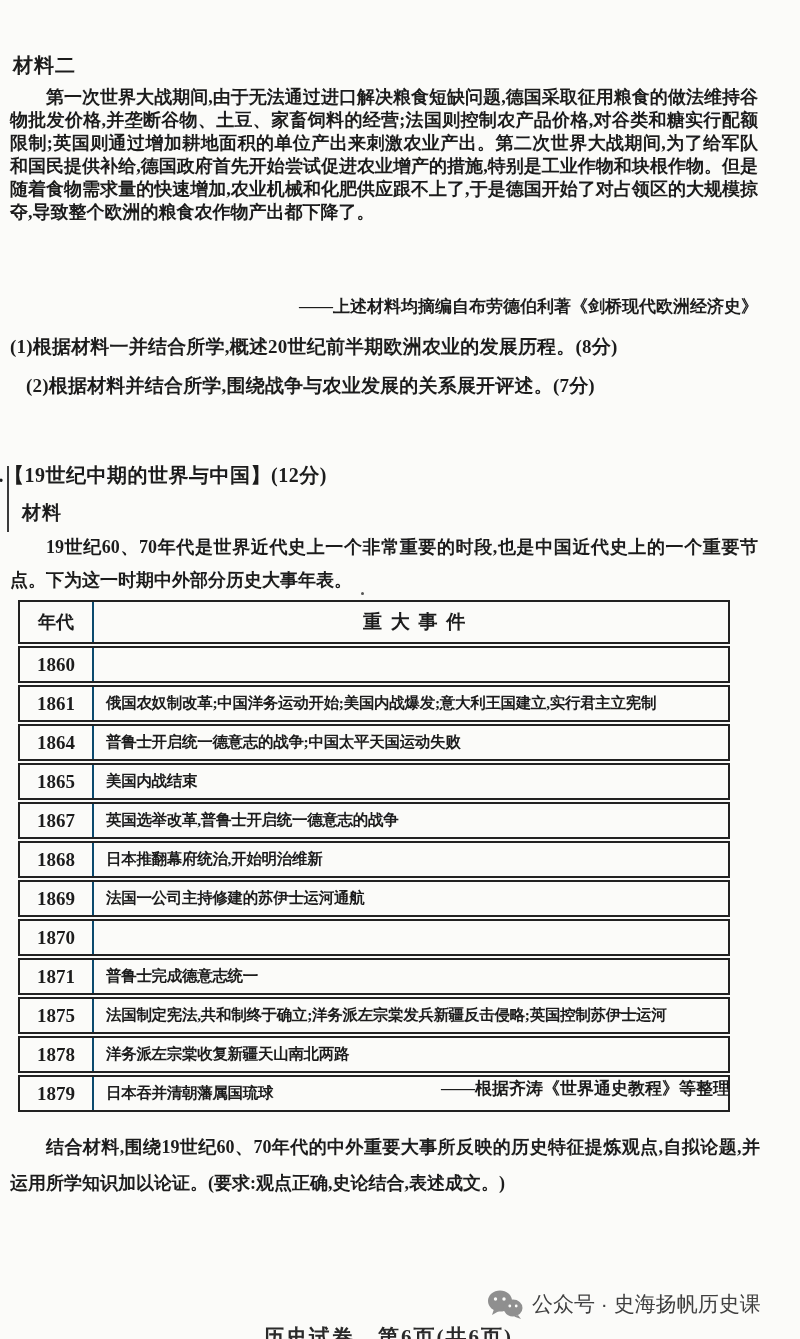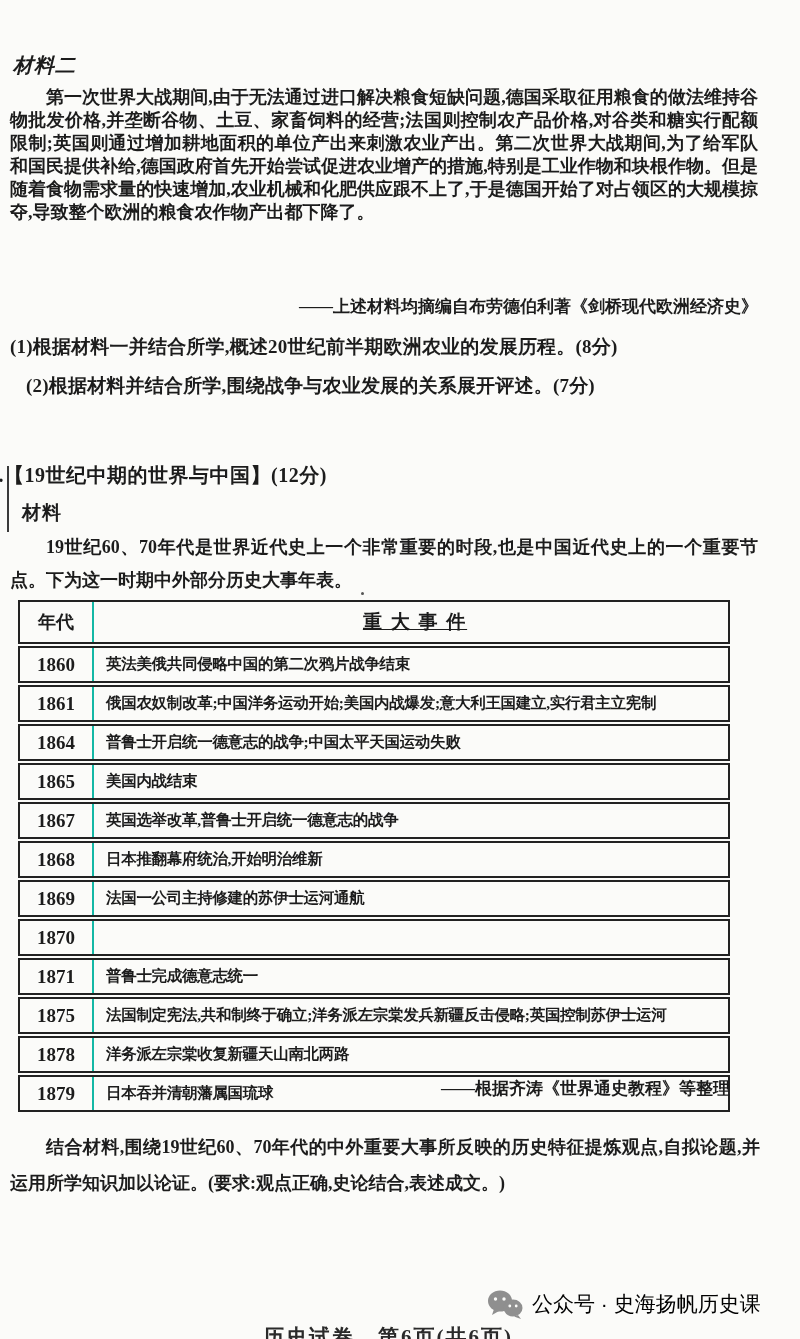--- a/index.html
+++ b/index.html
@@ -27,60 +27,60 @@
   }
   
   .evtable{width:712px;}
   .trow{
     display:flex;align-items:stretch;
     border:2px solid #222;margin-bottom:2px;
     background:#fbfbf9;
   }
   .tyear{
     width:72px;flex:0 0 72px;
-    border-right:2px solid #14b8a6;
+    border-right:2px solid #0c4a6e;
     display:flex;align-items:center;justify-content:center;
     font-size:19px;font-weight:600;
   }
   .tevent{
     flex:1;display:flex;align-items:center;
     padding-left:12px;
     font-size:15.5px;letter-spacing:-0.3px;
     font-weight:600;white-space:nowrap;
   }
   .thead-row .tyear{font-size:18px;font-weight:700;}
   .thead-row .tevent{
     justify-content:center;padding-left:8px;
-    font-size:19px;font-weight:700;letter-spacing:2px;white-space:nowrap;text-decoration:underline;
+    font-size:19px;font-weight:700;letter-spacing:2px;white-space:nowrap;
   }
   .thead-row{height:40px;}
   .drow{height:33px;}
   .task-par{
     width:750px;font-size:18px;line-height:36px;
     text-align:justify;text-indent:2em;font-weight:600;
   }
   .watermark{
     display:flex;align-items:center;gap:9px;
-    color:#000000;font-size:21px;font-weight:400;
+    color:#404040;font-size:21px;font-weight:400;
     font-family:"Liberation Sans","DejaVu Sans",sans-serif;
     white-space:nowrap;
   }
   .page-footer{
     font-size:21px;font-weight:700;letter-spacing:2px;
     line-height:28px;white-space:nowrap;color:#2a2a2a;
   }
   .artifact-line{width:2px;background:#3a3a3a;}
   .speck{width:3px;height:3px;border-radius:50%;background:#555;}
 </style>
 </head>
 <body>
 
 <div class="page">
 
-  <div class="abs h-label" style="left:13px;top:52px;font-style:italic;">材料二</div>
+  <div class="abs h-label" style="left:13px;top:52px;">材料二</div>
 
   <div class="abs body-par" style="left:10px;top:86px;">第一次世界大战期间,由于无法通过进口解决粮食短缺问题,德国采取征用粮食的做法维持谷物批发价格,并垄断谷物、土豆、家畜饲料的经营;法国则控制农产品价格,对谷类和糖实行配额限制;英国则通过增加耕地面积的单位产出来刺激农业产出。第二次世界大战期间,为了给军队和国民提供补给,德国政府首先开始尝试促进农业增产的措施,特别是工业作物和块根作物。但是随着食物需求量的快速增加,农业机械和化肥供应跟不上了,于是德国开始了对占领区的大规模掠夺,导致整个欧洲的粮食农作物产出都下降了。</div>
 
   <div class="abs attr" style="right:42px;top:295px;">——上述材料均摘编自布劳德伯利著《剑桥现代欧洲经济史》</div>
 
   <div class="abs question-line" style="left:10px;top:334px;">(1)根据材料一并结合所学,概述20世纪前半期欧洲农业的发展历程。(8分)</div>
   <div class="abs question-line" style="left:26px;top:373px;">(2)根据材料并结合所学,围绕战争与农业发展的关系展开评述。(7分)</div>
 
   <div class="abs artifact-line" style="left:7px;top:466px;height:66px;"></div>
 
@@ -94,21 +94,20 @@
   <div class="abs speck" style="left:361px;top:592px;"></div>
 
   <div class="abs evtable" style="left:18px;top:600px;">
     <div class="trow thead-row">
       <div class="tyear">年代</div>
       <div class="tevent">重  大  事  件</div>
     </div>
     <div id="table-rows">
         <div class="trow drow">
           <div class="tyear">1860</div>
-          <div class="tevent">英法美俄共同侵略中国的第二次鸦片战争结束</div>
         </div>
         <div class="trow drow">
           <div class="tyear">1861</div>
           <div class="tevent">俄国农奴制改革;中国洋务运动开始;美国内战爆发;意大利王国建立,实行君主立宪制</div>
         </div>
         <div class="trow drow">
           <div class="tyear">1864</div>
           <div class="tevent">普鲁士开启统一德意志的战争;中国太平天国运动失败</div>
         </div>
         <div class="trow drow">

